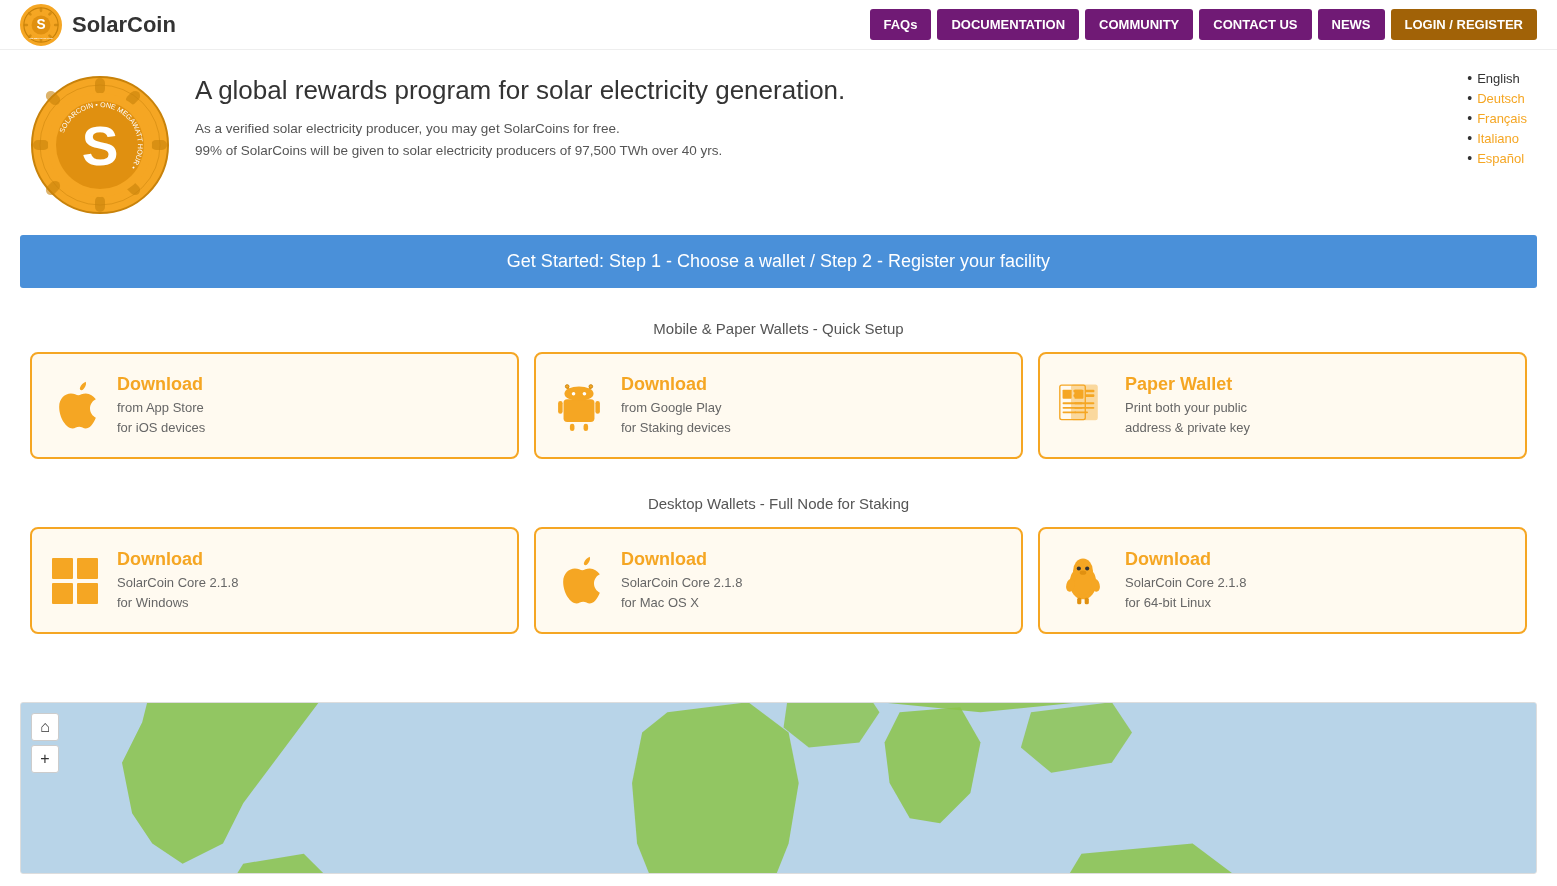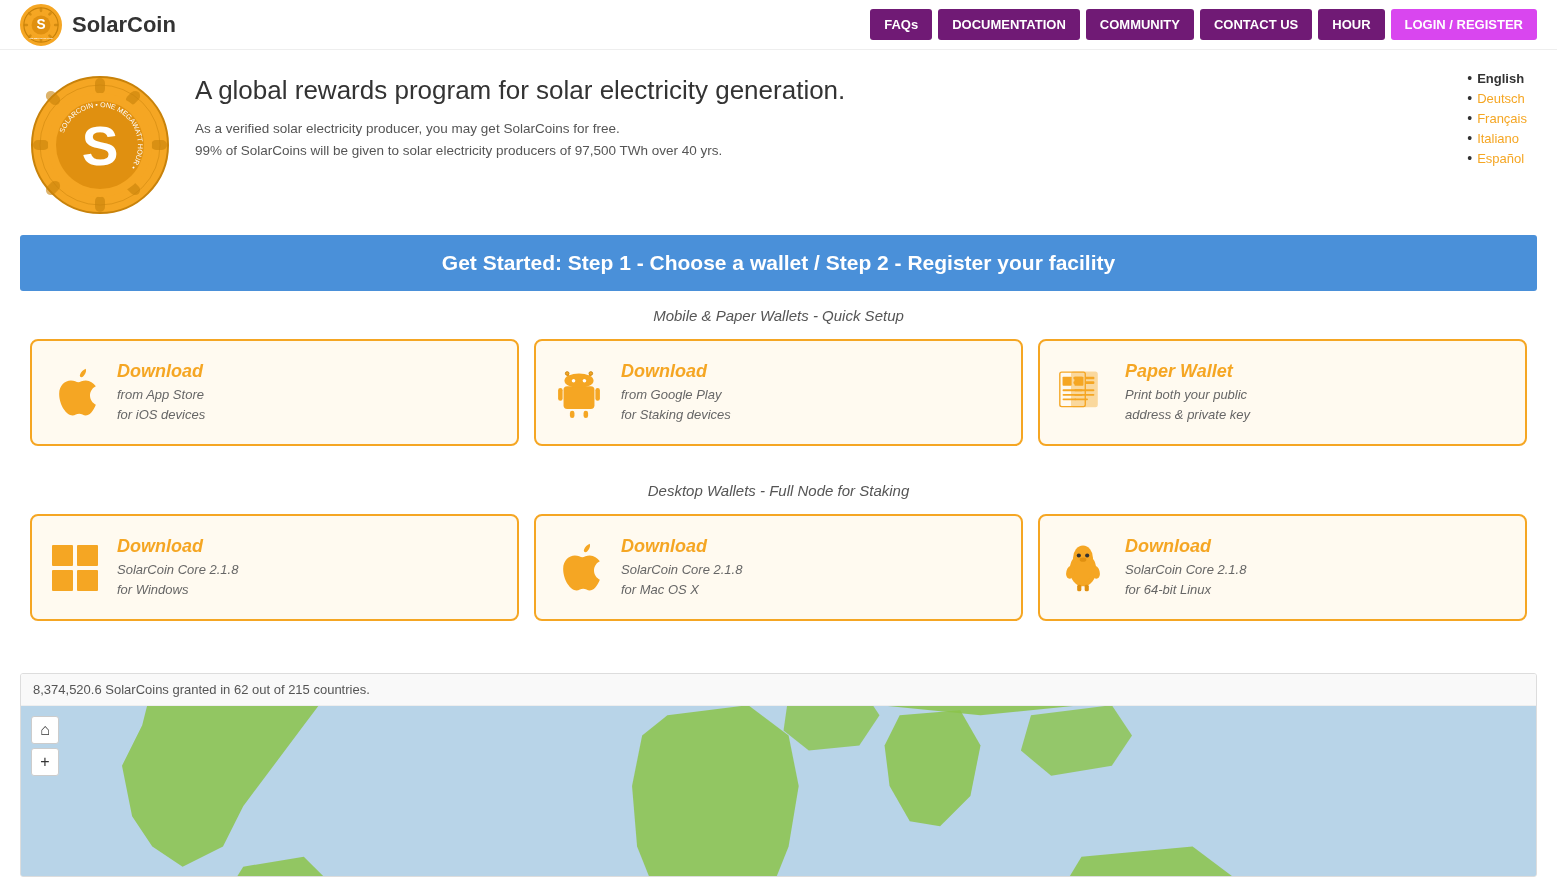--- a/index.html
+++ b/index.html
@@ -53,21 +53,21 @@
       background: #701a75;
       color: #fff;
       border: none;
       padding: 8px 14px;
       border-radius: 3px;
       font-size: 13px;
       font-weight: bold;
       cursor: pointer;
       white-space: nowrap;
     }
-    .nav-btn.login { background: #d946ef; }
+    .nav-btn.login { background: #a16207; }
 
     
     .hero {
       display: flex;
       padding: 25px 30px 20px 30px;
       background: #fff;
       position: relative;
     }
     .hero-logo {
       width: 140px;
@@ -105,44 +105,43 @@
       content: "•";
       color: #333;
     }
     .lang-sidebar li a {
       color: #f5a623;
       text-decoration: none;
       font-size: 13px;
     }
     .lang-sidebar li.active a {
       color: #333;
-      font-weight: bold;
+      font-weight: normal;
     }
     .lang-sidebar li.active::before {
       color: #333;
     }
 
     
     .get-started-banner {
       background: #4a90d9;
       text-align: center;
       padding: 16px;
       margin: 0 20px;
       border-radius: 3px;
     }
     .get-started-banner span {
       color: #fff;
-      font-size: 21px;
-      font-weight: bold;
+      font-size: 18px;
+      font-weight: normal;
     }
 
     
     .wallets-section {
-      padding: 16px 30px;
-      font-style: italic;
+      padding: 32px 30px;
     }
     .section-title {
       text-align: center;
       font-size: 15px;
       color: #555;
       margin-bottom: 15px;
       font-weight: normal;
     }
     .wallet-grid {
       display: grid;
@@ -262,21 +261,21 @@
         <text x="21" y="37" text-anchor="middle" font-size="2.5" fill="#fff" font-family="Arial">ONE MEGAWATT HOUR</text>
       </svg>
     </div>
     <span class="site-title">SolarCoin</span>
   </div>
   <nav class="nav-buttons">
     <button class="nav-btn">FAQs</button>
     <button class="nav-btn">DOCUMENTATION</button>
     <button class="nav-btn">COMMUNITY</button>
     <button class="nav-btn">CONTACT US</button>
-    <button class="nav-btn">HOUR</button>
+    <button class="nav-btn">NEWS</button>
     <button class="nav-btn login">LOGIN / REGISTER</button>
   </nav>
 </header>
 
 <section class="hero">
   <div class="hero-logo">
     <svg viewBox="0 0 140 140" xmlns="http://www.w3.org/2000/svg">
       <circle cx="70" cy="70" r="68" fill="#f5a623" stroke="#c8820a" stroke-width="2"></circle>
 
       <circle cx="70" cy="70" r="60" fill="none" stroke="#c8820a" stroke-width="1" opacity="0.5"></circle>
@@ -453,21 +452,20 @@
       <div class="wallet-info">
         <h3>Download</h3>
         <p>SolarCoin Core 2.1.8</p>
         <p>for 64-bit Linux</p>
       </div>
     </div>
   </div>
 </div>
 
 <div class="map-section">
-  <div class="map-stats">8,374,520.6 SolarCoins granted in 62 out of 215 countries.</div>
   <div class="map-container">
     <div class="map-controls">
       <button class="map-btn">⌂</button>
       <button class="map-btn">+</button>
     </div>
     
     <svg viewBox="0 0 1500 450" xmlns="http://www.w3.org/2000/svg" class="world-map-svg" preserveAspectRatio="xMidYMid slice">
       <rect width="1500" height="450" fill="#b8d4e8"></rect>
 
       <path d="M 150,50 L 280,40 L 320,60 L 340,90 L 310,120 L 280,160 L 250,200 L 220,240 L 200,280 L 160,300 L 130,280 L 110,250 L 100,200 L 120,160 L 130,120 L 150,80 Z" fill="#8bc34a" opacity="0.85"></path>

